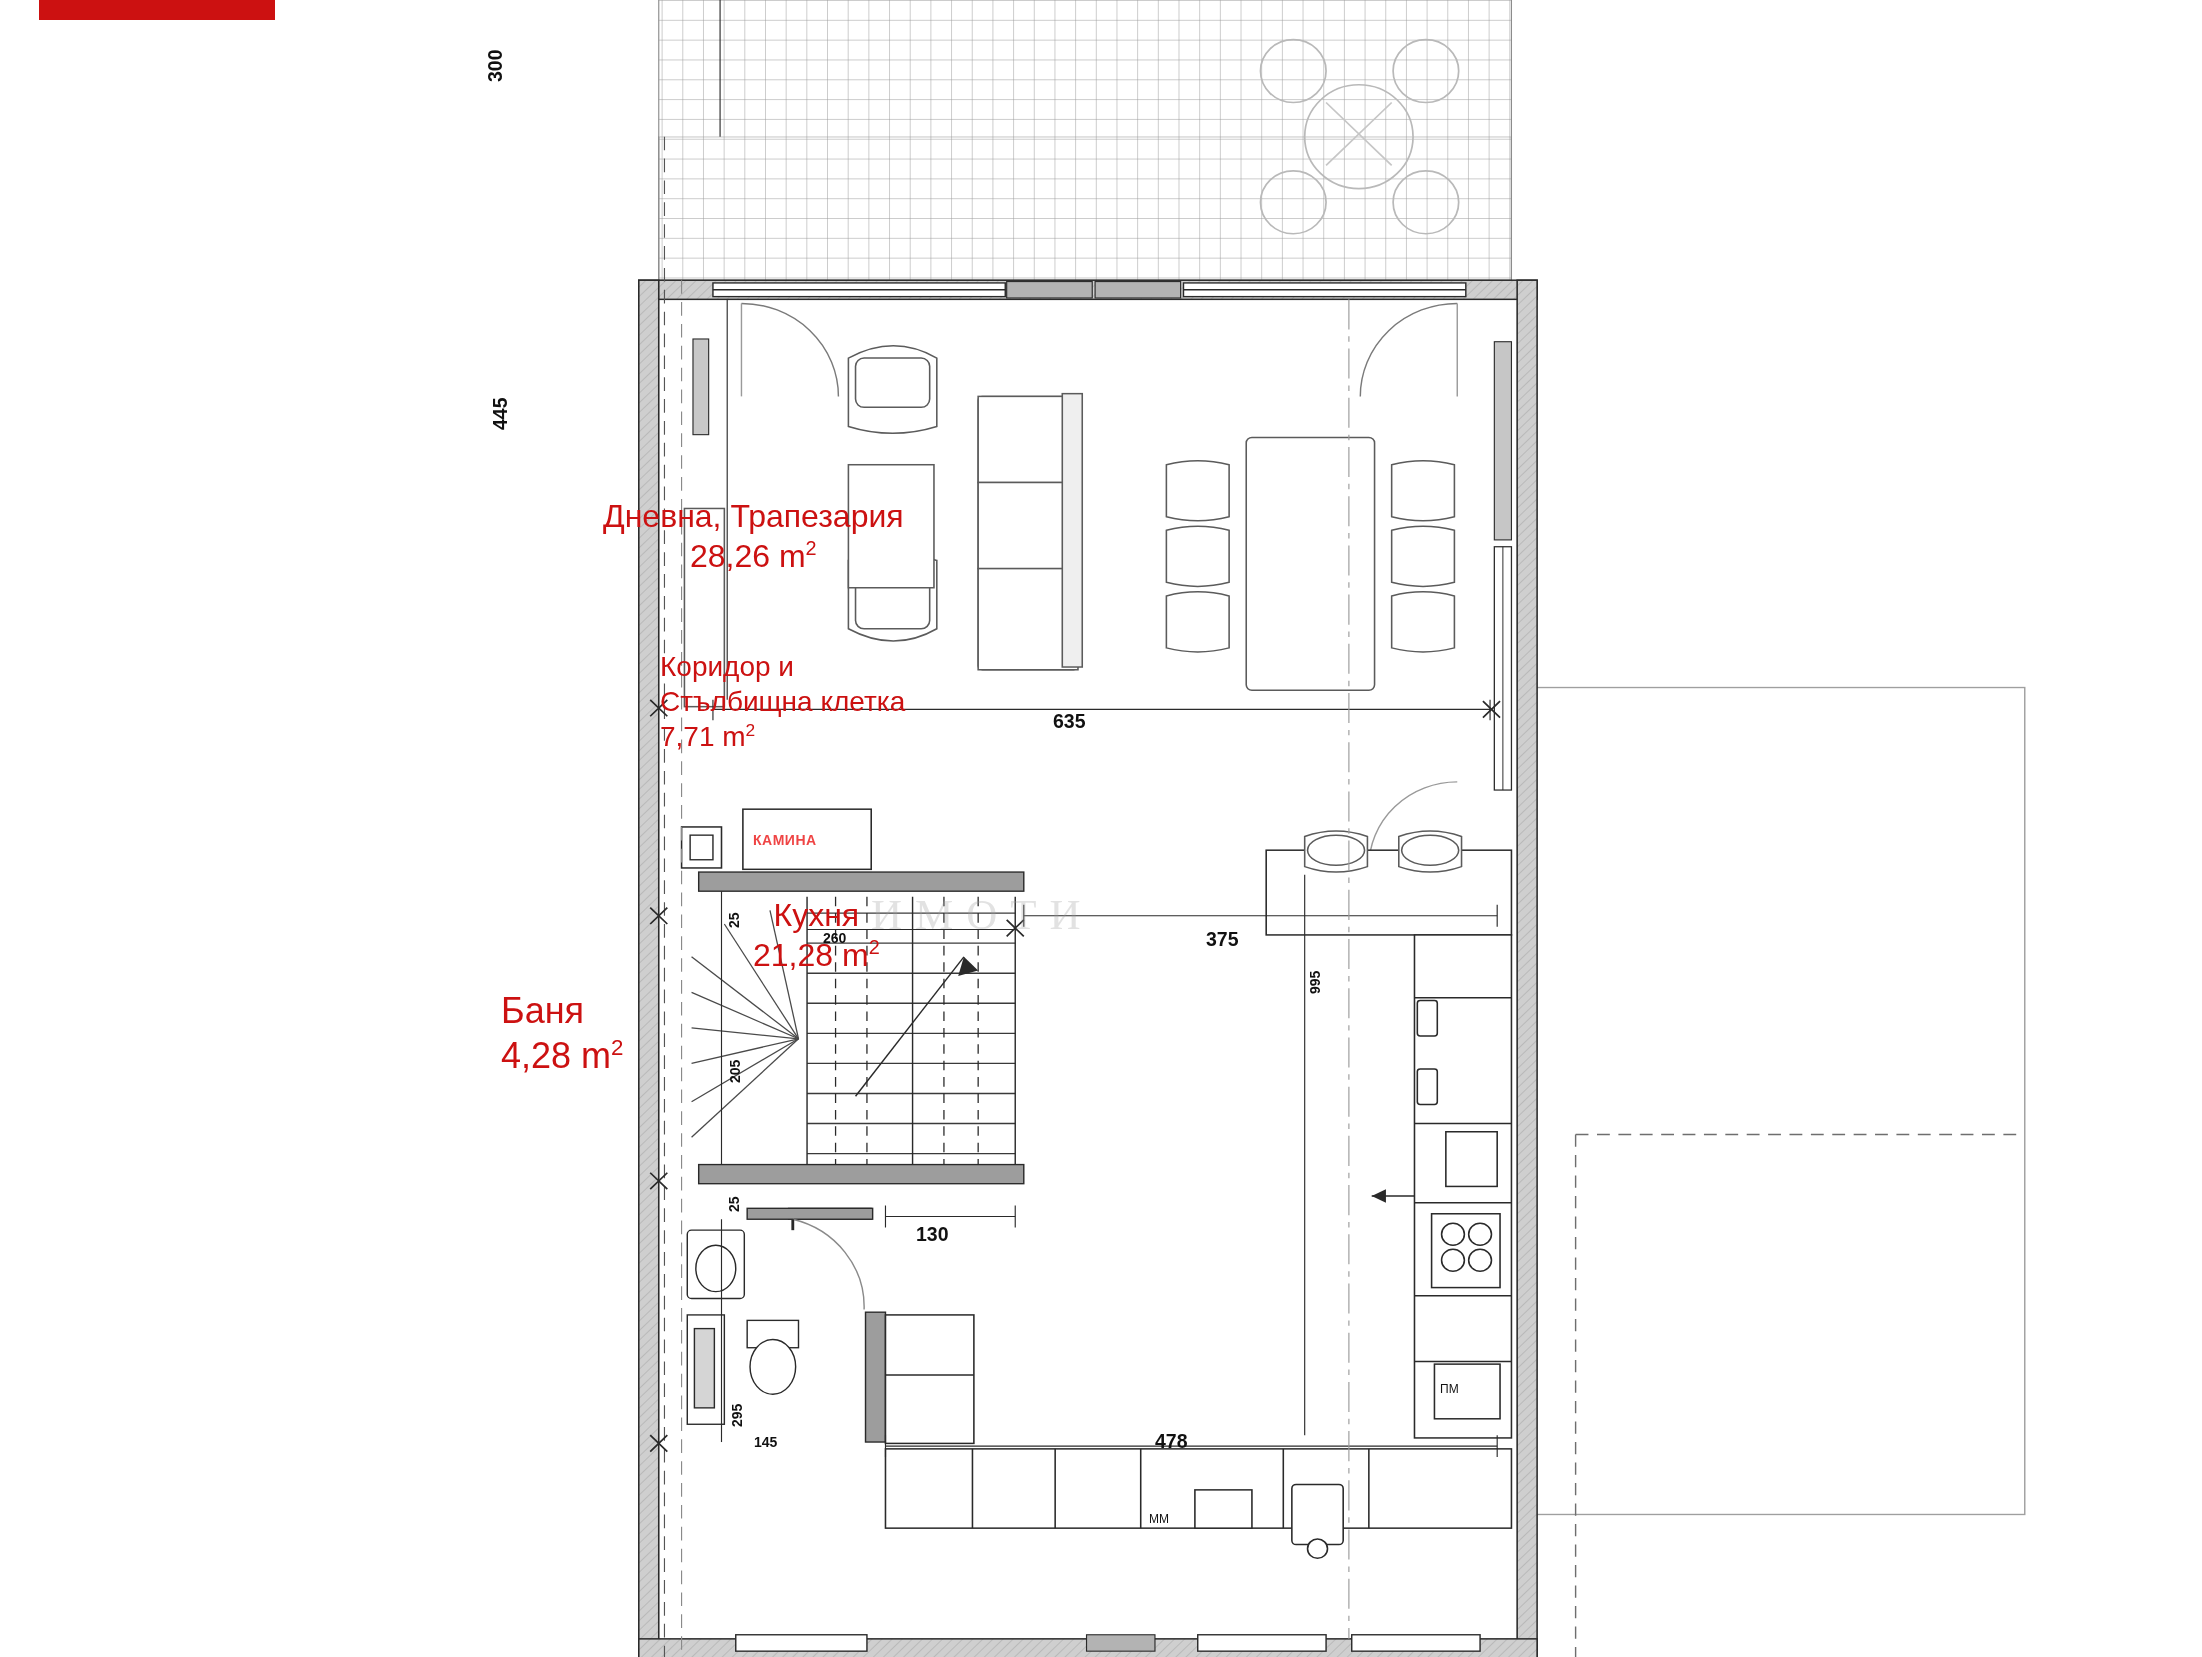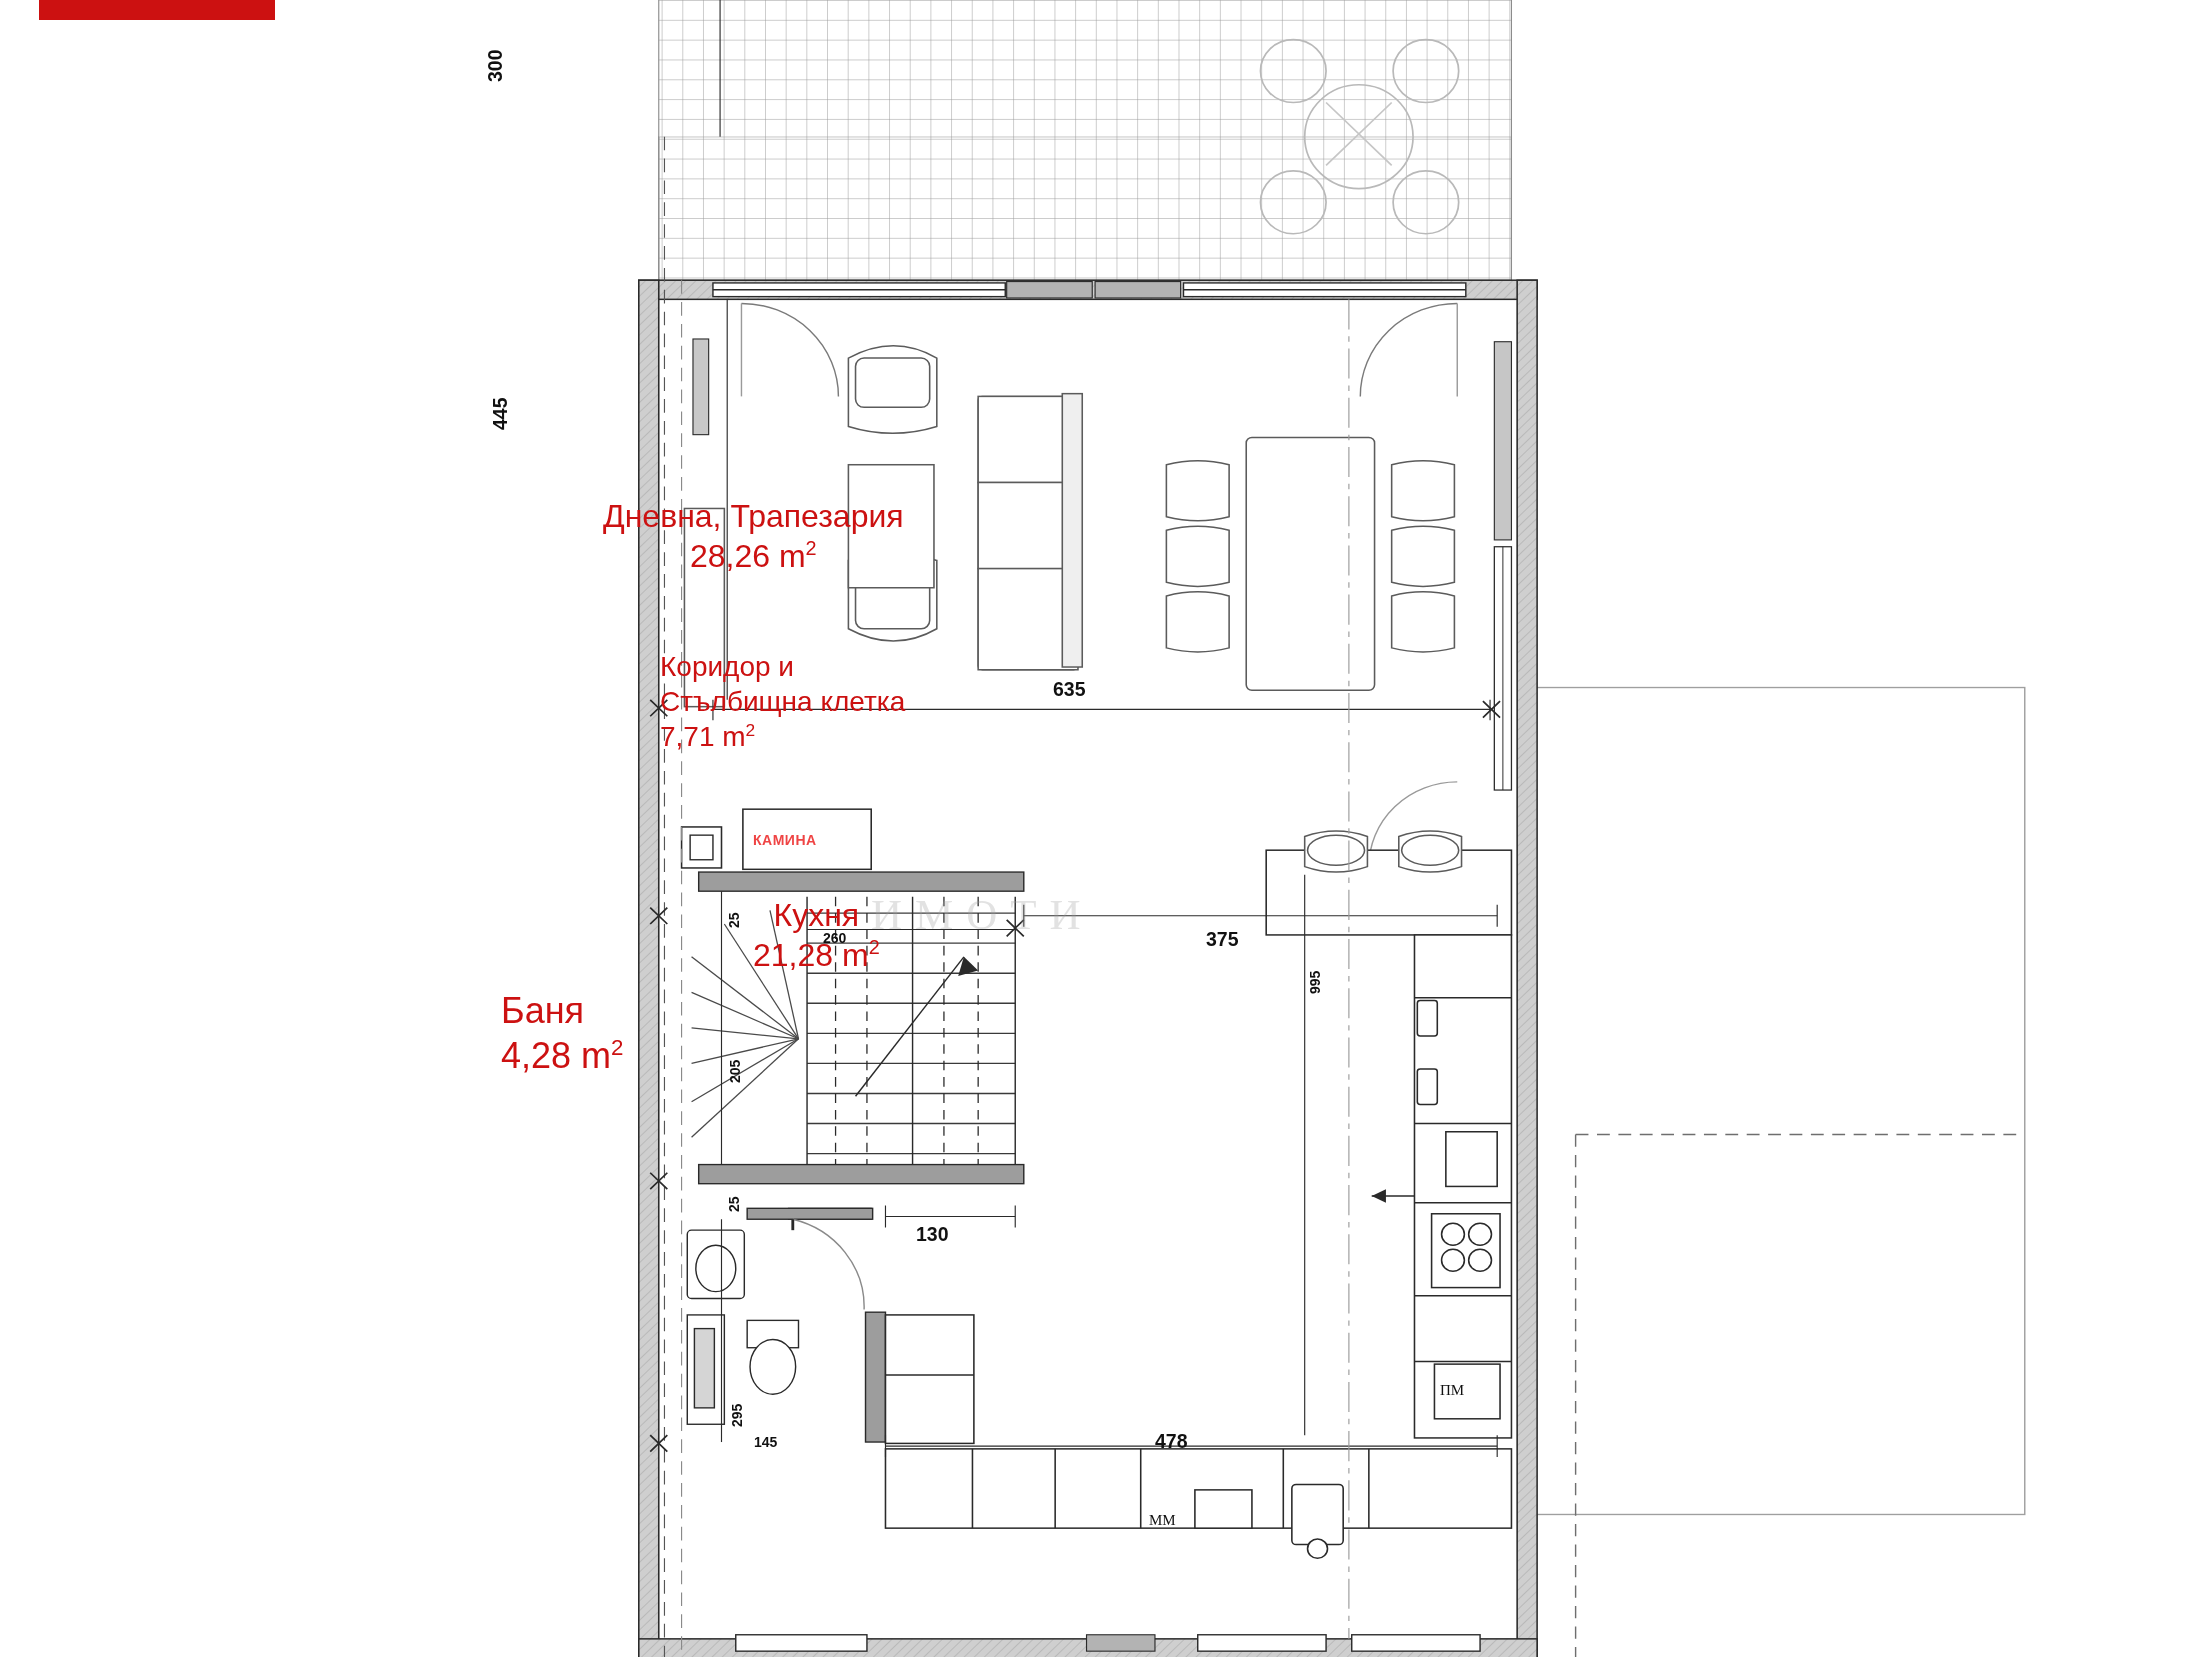--- a/index.html
+++ b/index.html
@@ -55,22 +55,22 @@
   .txt-small {
     position: absolute;
     color: #ef4444;
     font-family: "Liberation Sans", sans-serif;
     font-size: 14px;
     white-space: nowrap;
   }
   .txt-tiny {
     position: absolute;
     color: #111111;
-    font-family: Liberation Serif, serif;
-    font-size: 15px;
+    font-family: Liberation Sans, sans-serif;
+    font-size: 12px;
     white-space: nowrap;
   }
   .redbar {
     position: absolute;
     background: #cc1111;
   }
   .watermark {
     position: absolute;
     color: rgba(160,160,160,0.30);
     font-family: "Liberation Serif", serif;
@@ -390,21 +390,21 @@
   <span>Баня</span>
   <span class="area">
     <span>4,28 m</span><sup>2</sup>
   </span>
 </div>
 
 <div class="dim vert" style="left:484px; top:82px;">300</div>
 
 <div class="dim vert" style="left:489px; top:430px;">445</div>
 
-<div class="dim" style="left:1053px; top:678px;">635</div>
+<div class="dim" style="left:1053px; top:710px;">635</div>
 
 <div class="dim vert small" style="left:726px; top:928px;">25</div>
 
 <div class="dim small" style="left:823px; top:930px;">260</div>
 
 <div class="dim" style="left:1206px; top:928px;">375</div>
 
 <div class="dim vert small" style="left:1307px; top:994px;">995</div>
 
 <div class="dim vert small" style="left:727px; top:1083px;">205</div>

